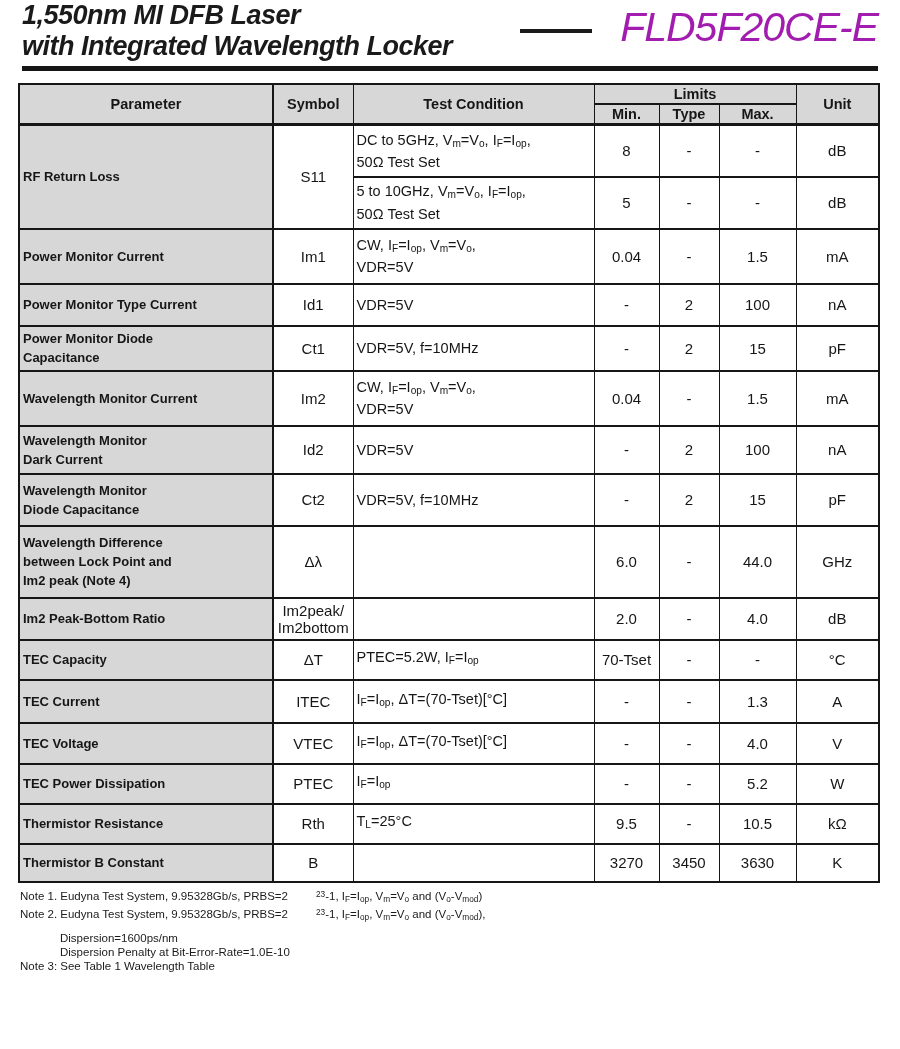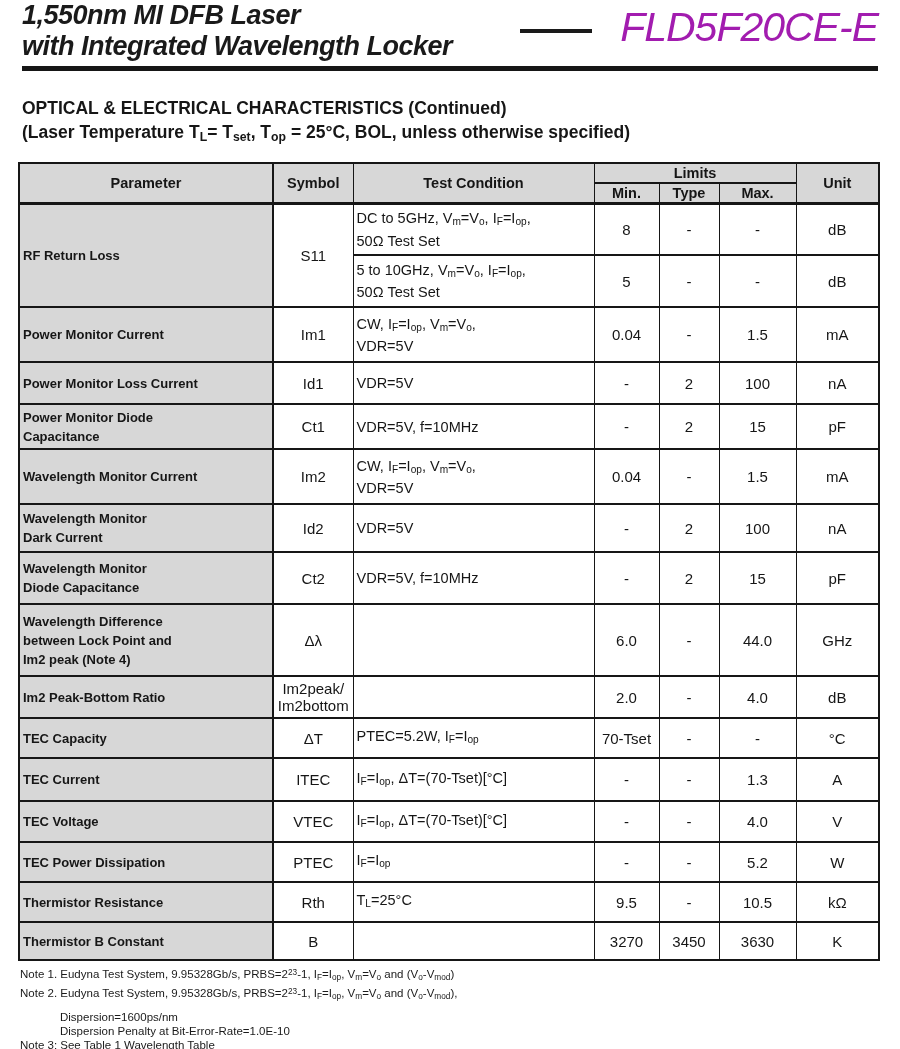--- a/index.html
+++ b/index.html
@@ -74,41 +74,37 @@
     text-align: left; font-size: 14.5px; font-weight: 400; line-height: 18px;
   }
   .sym-cell { line-height: 17px; }
 
   
   .notes { margin: 5px 0 0 2px; font-size: 11.5px; line-height: 14px; color: #1a1a1a; }
   .note-line { white-space: nowrap; }
   .note-indent { margin-left: 40px; }
   .note-gap { margin-top: 6px; }
   .notes sub { font-size: 0.72em; vertical-align: -0.2em; }
-  .notes sup { font-size: 0.72em; vertical-align: 0.4em; }
+  .notes sup { font-size: 0.72em; vertical-align: 0.4em; padding-left: 28px; }
 </style>
 </head>
 <body>
 
 <div class="page">
 
   <div class="doc-header">
     <div class="title-block">
       <div class="title-line">1,550nm MI DFB Laser</div>
       <div class="title-line">with Integrated Wavelength Locker</div>
     </div>
     <div class="header-dash"></div>
     <div class="part-number">FLD5F20CE-E</div>
   </div>
   <div class="header-rule"></div>
 
-  <div class="section-block">
-    <div class="section-title">OPTICAL &amp; ELECTRICAL CHARACTERISTICS (Continued)</div>
-    <div class="section-subtitle">(Laser Temperature T<sub>L</sub>= T<sub>set</sub>, T<sub>op</sub> = 25°C, BOL, unless otherwise specified)</div>
-  </div>
 
   <table class="spec-table">
     <colgroup>
       <col style="width:254px">
         <col style="width:80px">
         <col style="width:241px">
       <col style="width:65px">
         <col style="width:60px">
         <col style="width:77px">
         <col style="width:83px">
@@ -148,21 +144,21 @@
       <tr style="height:55px">
         <td class="param-cell">Power Monitor Current</td>
         <td class="sym-cell">Im1</td>
         <td class="cond-cell">CW, I<sub>F</sub>=I<sub>op</sub>, V<sub>m</sub>=V<sub>o</sub>,<br>VDR=5V</td>
         <td class="min-cell">0.04</td>
         <td class="type-cell">-</td>
         <td class="max-cell">1.5</td>
         <td class="unit-cell">mA</td>
       </tr>
       <tr style="height:42px">
-        <td class="param-cell">Power Monitor Loss Current</td>
+        <td class="param-cell">Power Monitor Type Current</td>
         <td class="sym-cell">Id1</td>
         <td class="cond-cell">VDR=5V</td>
         <td class="min-cell">-</td>
         <td class="type-cell">2</td>
         <td class="max-cell">100</td>
         <td class="unit-cell">nA</td>
       </tr>
       <tr style="height:45px">
         <td class="param-cell">Power Monitor Diode<br>Capacitance</td>
         <td class="sym-cell">Ct1</td>

